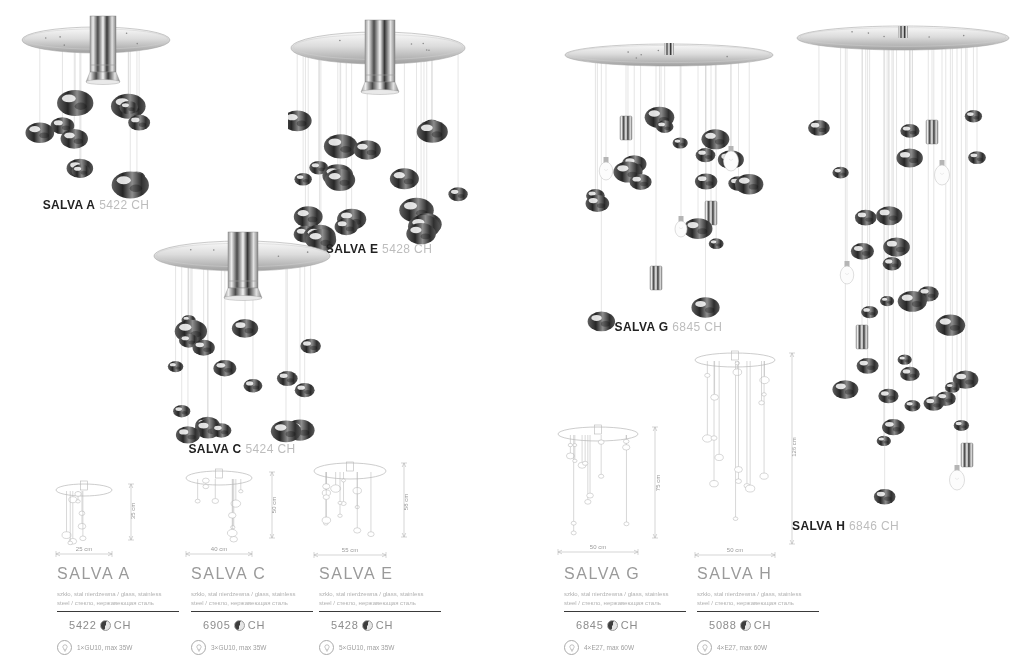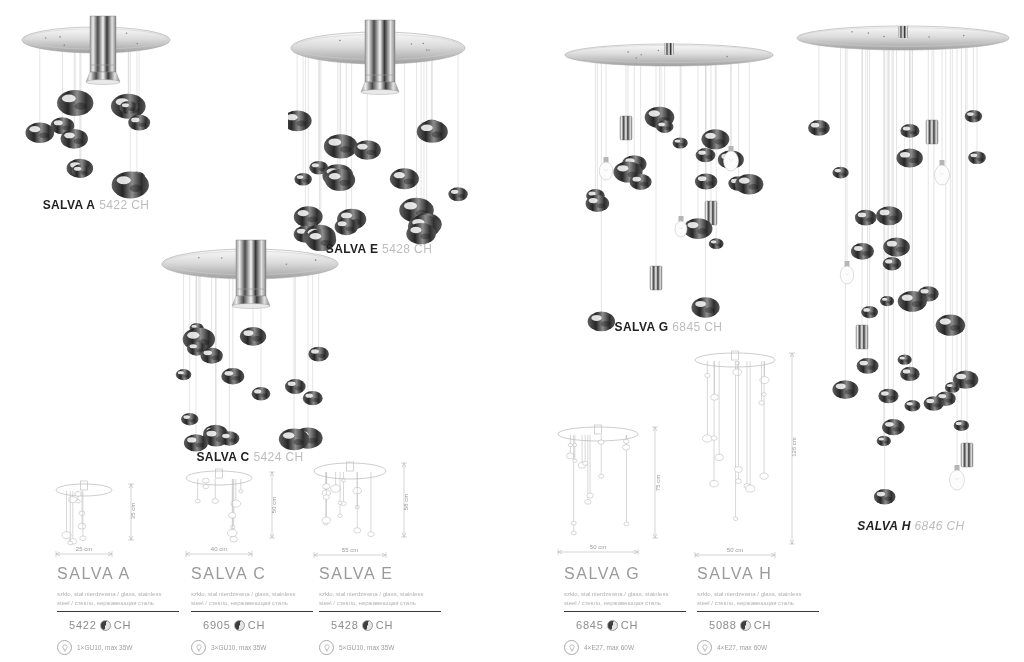--- a/index.html
+++ b/index.html
@@ -6,21 +6,21 @@
   body{
     width:1024px;height:662px;position:relative;overflow:hidden;
     background:#ffffff;font-family:"Liberation Sans",sans-serif;
   }
   .photo,.drawing,.info{position:absolute;}
   .photo svg,.drawing svg{position:absolute;left:0;top:0;width:100%;height:100%;display:block;}
   .caption{
     position:absolute;bottom:0;left:0;width:100%;text-align:center;
     font-size:12px;letter-spacing:.4px;color:#bdbdbd;white-space:nowrap;
   }
-  .caption.left{text-align:center;padding-left:8px;font-style:italic;}
+  .caption.left{text-align:left;}
   .cap-bold{font-weight:bold;color:#222222;}
   .info{width:122px;}
   .p-name{
     margin:0 0 7px 0;font-size:16px;font-weight:400;color:#9a9a9a;
     letter-spacing:1.6px;white-space:nowrap;
   }
   .p-desc{
     margin:0;font-size:6px;line-height:1.5;color:#b2b2b2;
     padding-bottom:3px;border-bottom:1px solid #3a3a3a;white-space:nowrap;overflow:hidden;
   }
@@ -251,21 +251,21 @@
       <ellipse cx="32.885975756216794" cy="224.10280184721074" rx="15.287686804775149" ry="11.007134499438106" fill="url(#ph-ep)"></ellipse>
       <ellipse cx="27.53528537454549" cy="220.25030477240742" rx="5.809320985814557" ry="3.3021403498314315" fill="#ffffff" opacity="0.85"></ellipse>
       <ellipse cx="37.47228179764934" cy="226.85458547207026" rx="5.044936645575799" ry="3.0819976598426697" fill="#111111" opacity="0.35"></ellipse>
     </svg>
   <figcaption class="caption">
     <span class="cap-bold">SALVA E</span>
     <span class="cap-code">5428 CH</span>
   </figcaption>
 </figure>
 
-<figure class="photo" style="left:142px;top:226px;width:192px;height:226px;margin:12px">
+<figure class="photo" style="left:142px;top:226px;width:192px;height:226px;margin:4px">
   <svg id="ph-c" viewBox="0 0 192 226" preserveAspectRatio="xMidYMin meet">
       <defs>
         <linearGradient id="ph-cp" x1="0" y1="0" x2="1" y2="0">
           <stop offset="0" stop-color="#616161"></stop>
           <stop offset="0.3" stop-color="#262626"></stop>
           <stop offset="0.55" stop-color="#8d8d8d"></stop>
           <stop offset="0.8" stop-color="#2f2f2f"></stop>
           <stop offset="1" stop-color="#575757"></stop>
         </linearGradient>
         <linearGradient id="ph-cc" x1="0" y1="0" x2="0" y2="1">

